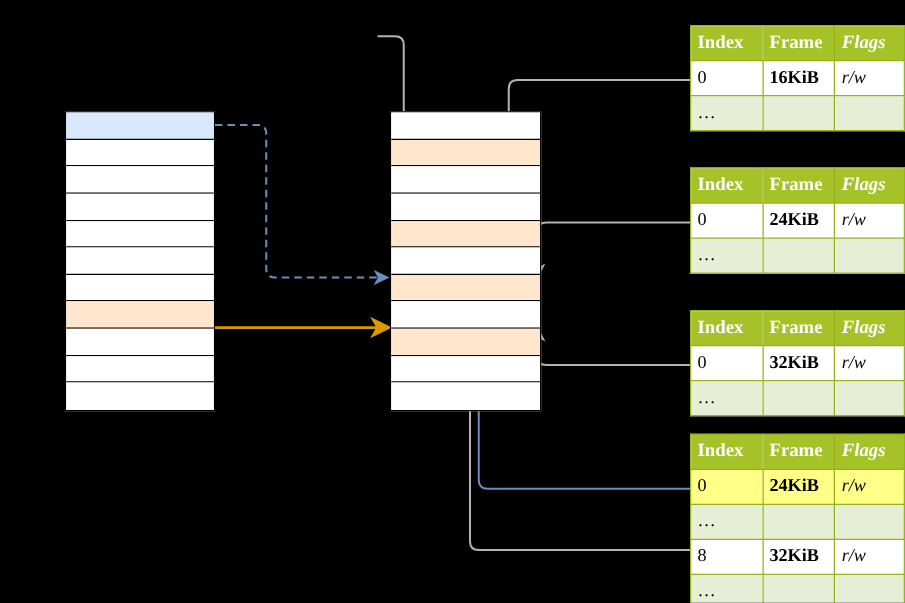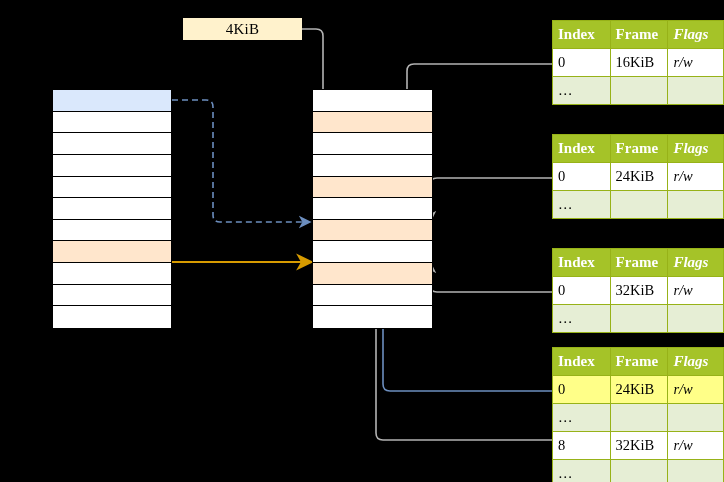--- a/index.html
+++ b/index.html
@@ -83,21 +83,21 @@
     border-color: #97b218;
   }
   .ptable td.ellipsis-cell,
   .ptable tr.alt td {
     background: #e6eed5;
   }
   .ptable td.hl {
     background: #ffff88;
   }
   .col-index { width: 58px; }
-  .col-frame { width: 58px; }
+  .col-frame { width: 58px; font-weight: bold; }
   .col-flags { width: 56px; font-style: italic; }
   .ellipsis { letter-spacing: 2px; }
 </style>
 </head>
 <body>
 
 <div id="stage">
 
   <svg class="conn" viewBox="0 0 724 482">
     <defs>
@@ -122,21 +122,20 @@
 
     <path d="M552,391 L390,391 Q383,391 383,384 L383,222" fill="none" stroke="#6c8ebf" stroke-width="1.6" marker-end="url(#arrBlue)"></path>
 
     <path d="M552,440 L383,440 Q376,440 376,433 L376,266" fill="none" stroke="#b3b3b3" stroke-width="1.6" marker-end="url(#arrGray)"></path>
 
     <path d="M172,100 L206,100 Q213,100 213,107 L213,215 Q213,222 220,222 L306,222" fill="none" stroke="#6c8ebf" stroke-width="1.6" stroke-dasharray="6 4" marker-end="url(#arrBlue)"></path>
 
     <path d="M52,262 L306,262" fill="none" stroke="#d79b00" stroke-width="2.2" marker-end="url(#arrOrange)"></path>
   </svg>
 
-  <div class="sizebox" style="left:183px; top:18px; width:119px; height:22px;">4KiB</div>
 
   <div class="memcol" id="leftcol" style="left:52px; top:89px; width:120px; height:240px;">
       <div class="memrow blue" style="height: 21.6364px;"></div>
       <div class="memrow" style="height: 21.6364px;"></div>
       <div class="memrow" style="height: 21.6364px;"></div>
       <div class="memrow" style="height: 21.6364px;"></div>
       <div class="memrow" style="height: 21.6364px;"></div>
       <div class="memrow" style="height: 21.6364px;"></div>
       <div class="memrow" style="height: 21.6364px;"></div>
       <div class="memrow peach" style="height: 21.6364px;"></div>

